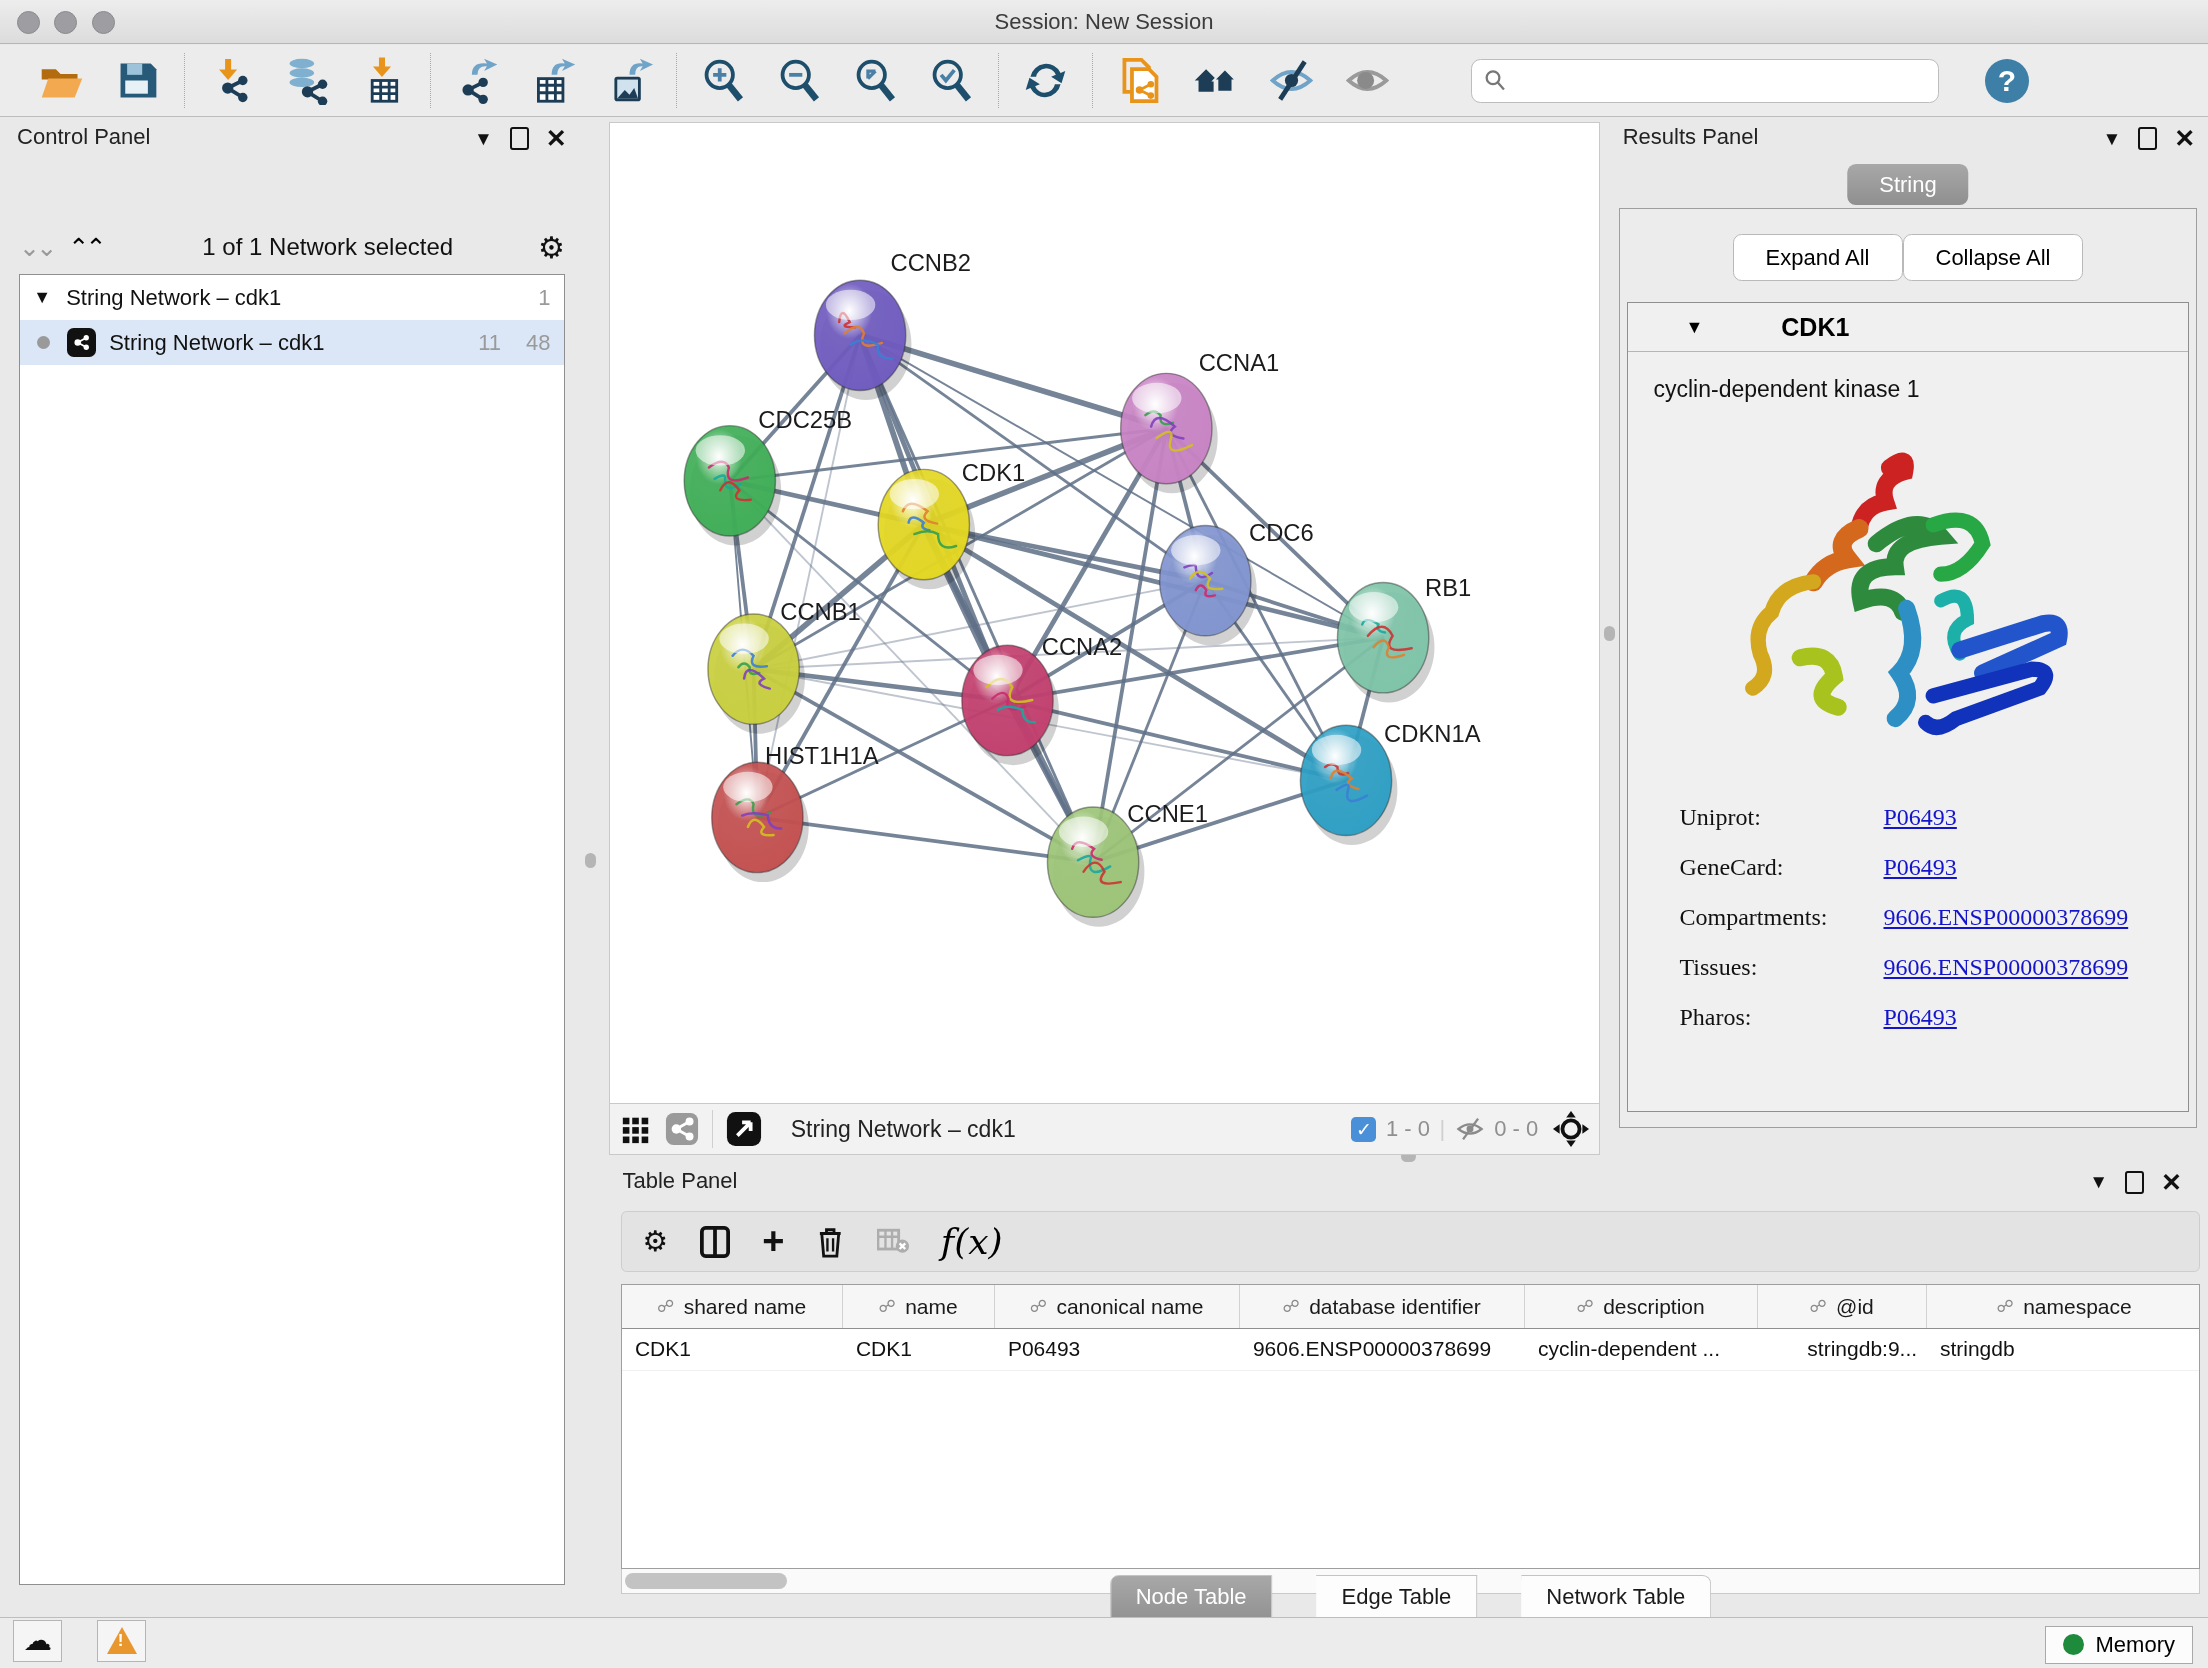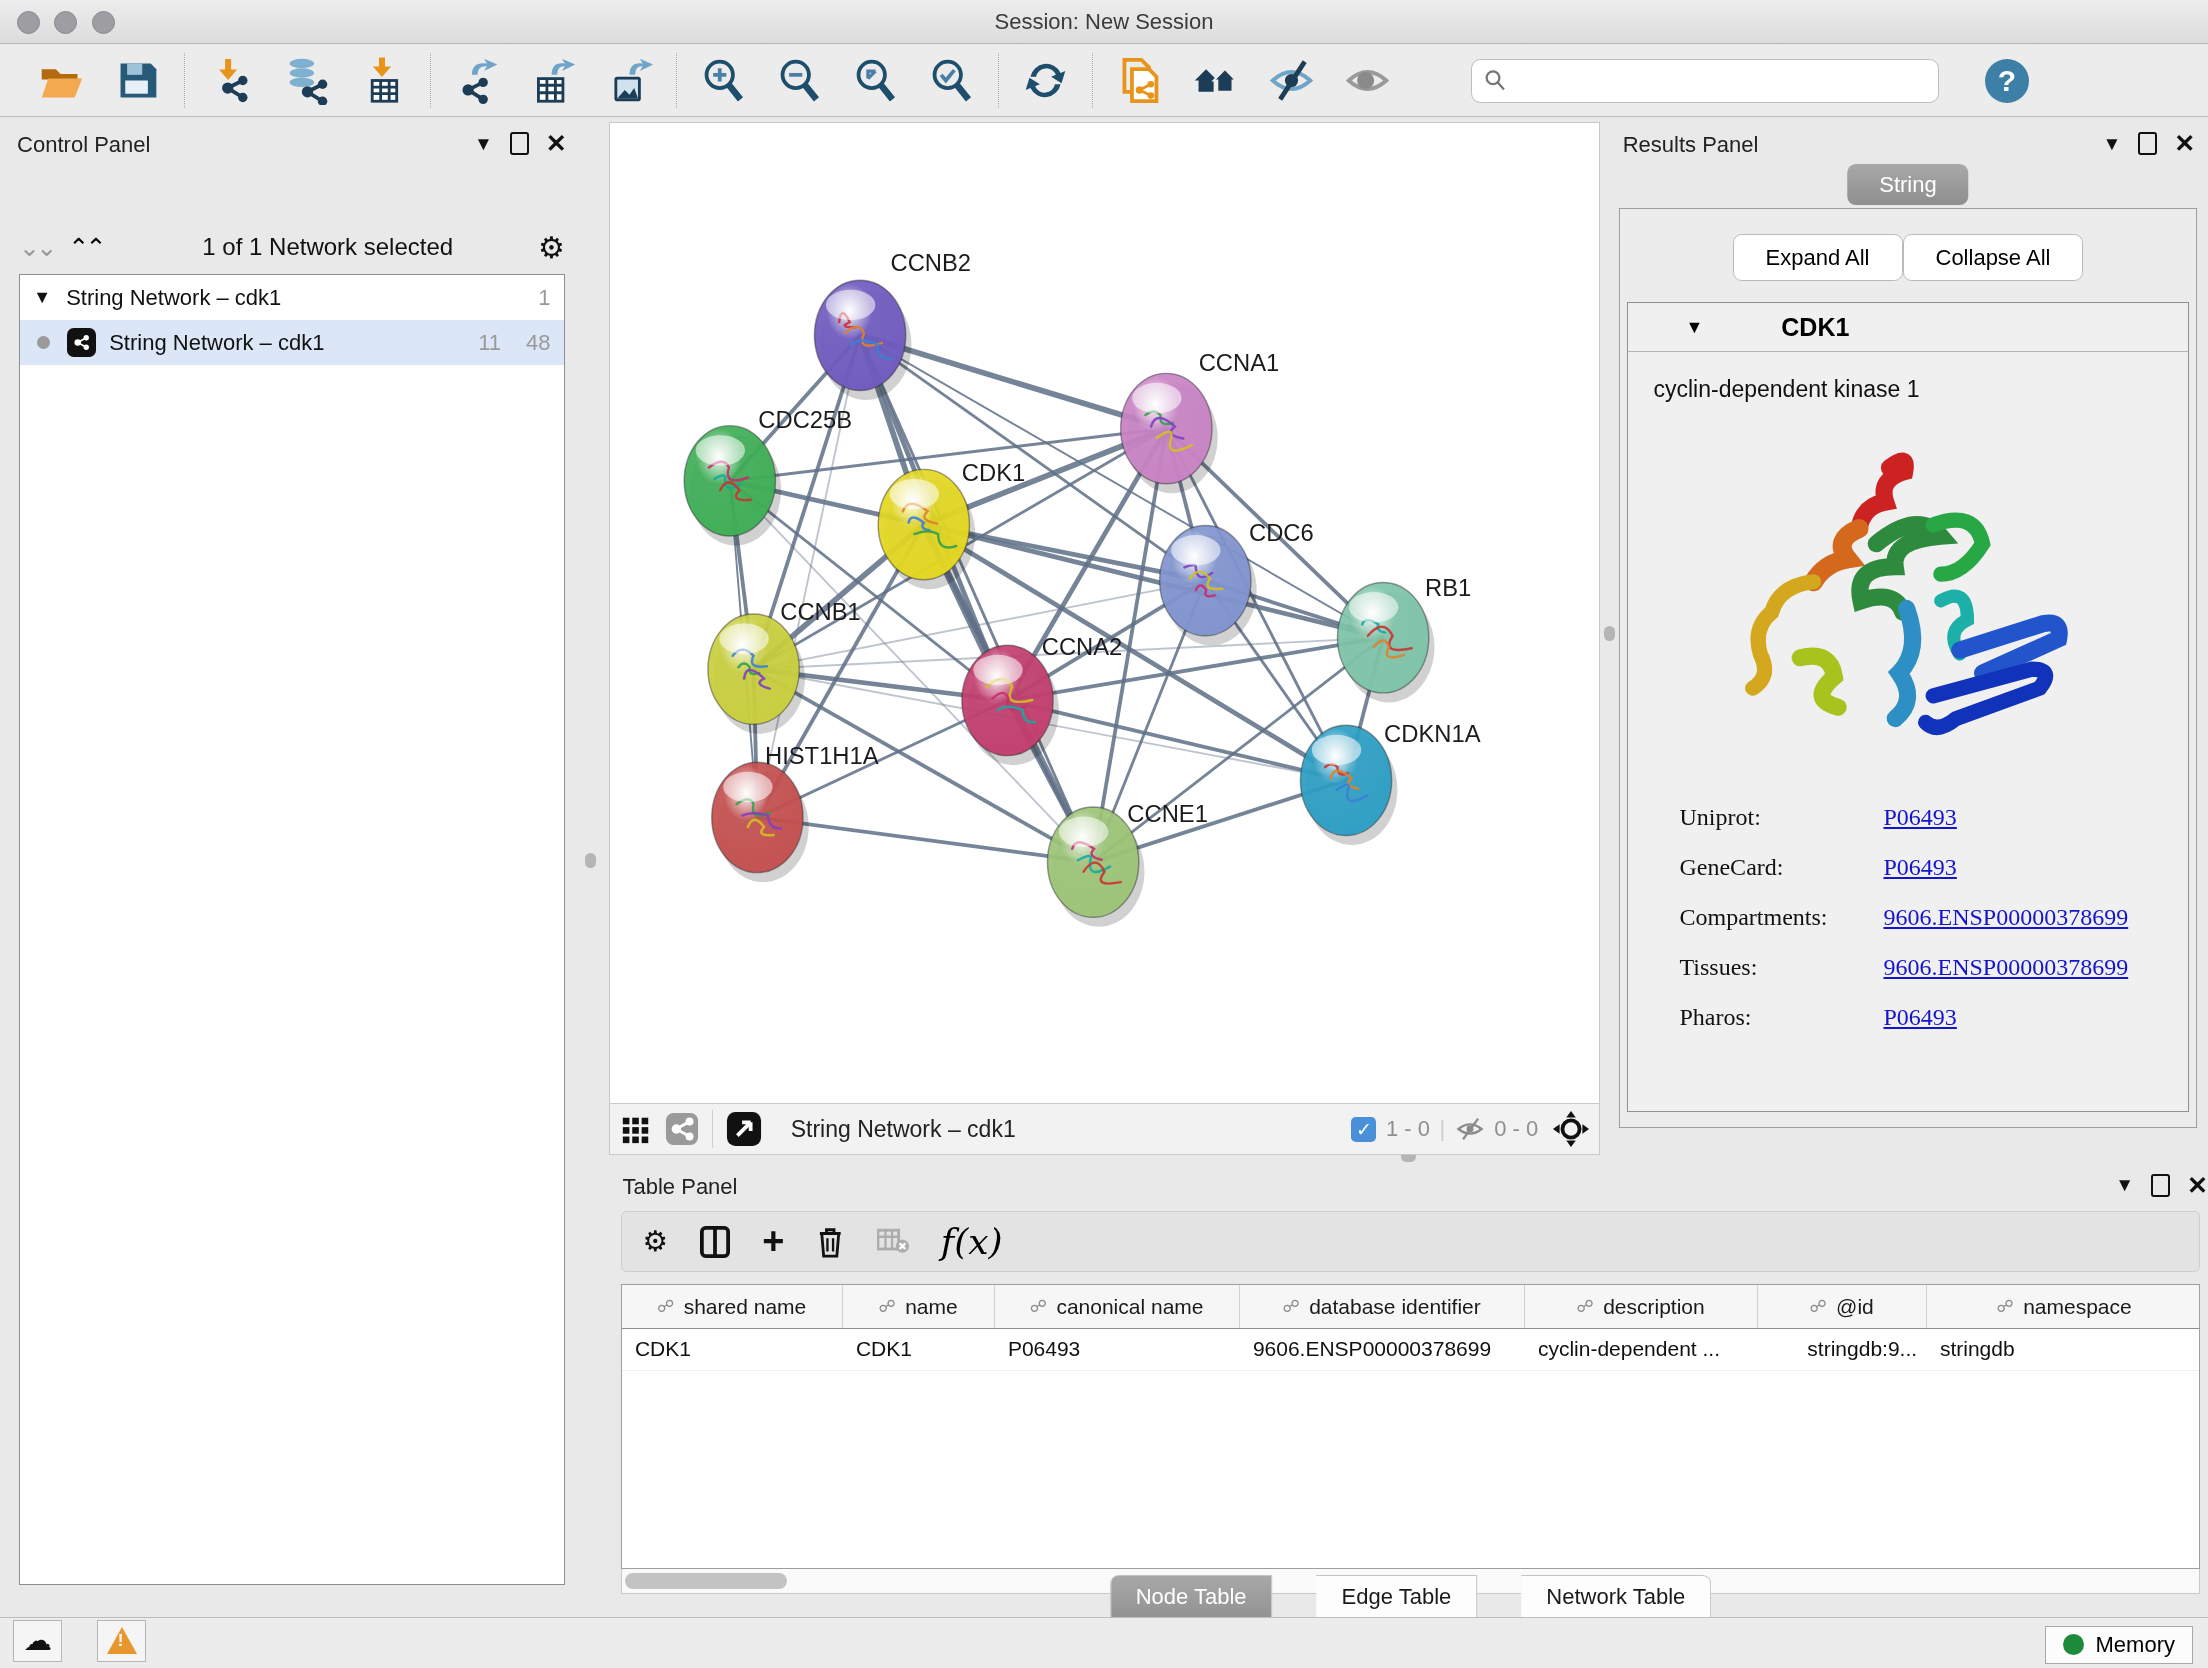--- a/index.html
+++ b/index.html
@@ -21,21 +21,21 @@
   .tbdiv { width:0; height:55px; border-left:1.9px dotted #a9a9a9; }
   .tbicon { width:51px; height:51px; display:flex; align-items:center; justify-content:center; cursor:pointer; }
   .tbicon svg { width:49px; height:49px; }
   .tb-search { margin-left:57px; width:468px; height:44px; background:#fff; border:1px solid #bdbdbd;
     border-radius:9.5px; display:flex; align-items:center; padding:0 11.4px; }
   .tb-search input { border:none; outline:none; font-size:21px; width:100%; background:transparent; }
   .help-btn { margin-left:46px; width:44px; height:44px; border-radius:50%; background:#3d7fa6; color:#fff;
     font-size:30px; font-weight:bold; display:flex; align-items:center; justify-content:center; cursor:pointer; }
 
   
-  .panel-head { display:flex; align-items:flex-end; font-size:22px; color:#222; }
+  .panel-head { display:flex; align-items:flex-start; font-size:22px; color:#222; }
   .panel-ctrl { margin-left:auto; display:flex; align-items:center; gap:17px; font-size:21px; color:#111; }
   .pc-min { font-size:19px; }
   .pc-float { width:19px; height:23px; border:2.9px solid #111; border-radius:2.9px; }
   .pc-close { font-weight:bold; font-size:25px; }
 
   
   .control-panel { position:absolute; left:9.5px; top:124px; width:561px; height:1472px; }
   .cp-head { position:absolute; left:7.6px; top:0; right:3.8px; height:34px; }
   .seg-tabs { position:absolute; left:57px; top:42px; display:flex; }
   .seg { min-width:105px; padding:7.6px 25px; font-size:22px; text-align:center; background:#fdfdfd;
@@ -85,21 +85,21 @@
   .rp-desc { font-size:23px; color:#111; margin:24px 0 0 25px; }
   .rp-structure { display:block; margin:23px auto 7.6px auto; }
   .crosslinks { font-family:"Liberation Serif", serif; margin:17px 0 0 30px; }
   .crosslinks h3 { font-size:25px; margin-bottom:17px; }
   .cl-row { display:flex; font-size:24px; margin:0 0 23px 21px; }
   .cl-label { width:204px; color:#111; }
   .cl-link { color:#1414cc; text-decoration:underline; cursor:pointer; }
 
   
   .table-panel { position:absolute; left:613px; top:1162px; width:1595px; height:455px; }
-  .tp-head { position:absolute; left:9.5px; top:5.7px; right:0; height:32px; }
+  .tp-head { position:absolute; left:9.5px; top:5.7px; right:26px; height:32px; }
   .tp-toolbar { position:absolute; left:7.6px; top:49px; right:7.6px; height:61px; background:#e3e3e3;
     border:1px solid #cdcdcd; border-radius:5.7px; display:flex; align-items:center; gap:32px; padding:0 21px; }
   .tp-toolbar .ticon { font-size:28.5px; color:#111; cursor:pointer; display:flex; align-items:center; }
   .ticon.disabled { color:#adadad; cursor:default; }
   .fx { font-family:"DejaVu Serif", serif; font-style:italic; font-size:36px; color:#000000; }
   .tp-table { position:absolute; left:7.6px; top:122px; right:7.6px; height:285px; background:#fff; border:1px solid #9e9e9e;
     overflow:hidden; }
   .t-headrow { display:flex; background:#f6f6f6; border-bottom:1.9px solid #8f8f8f; height:44px; }
   .t-h { display:flex; align-items:center; justify-content:center; gap:9.5px; font-size:21px; color:#1a1a1a;
     border-right:1px solid #d2d2d2; overflow:hidden; white-space:nowrap; flex:none; cursor:pointer; }

